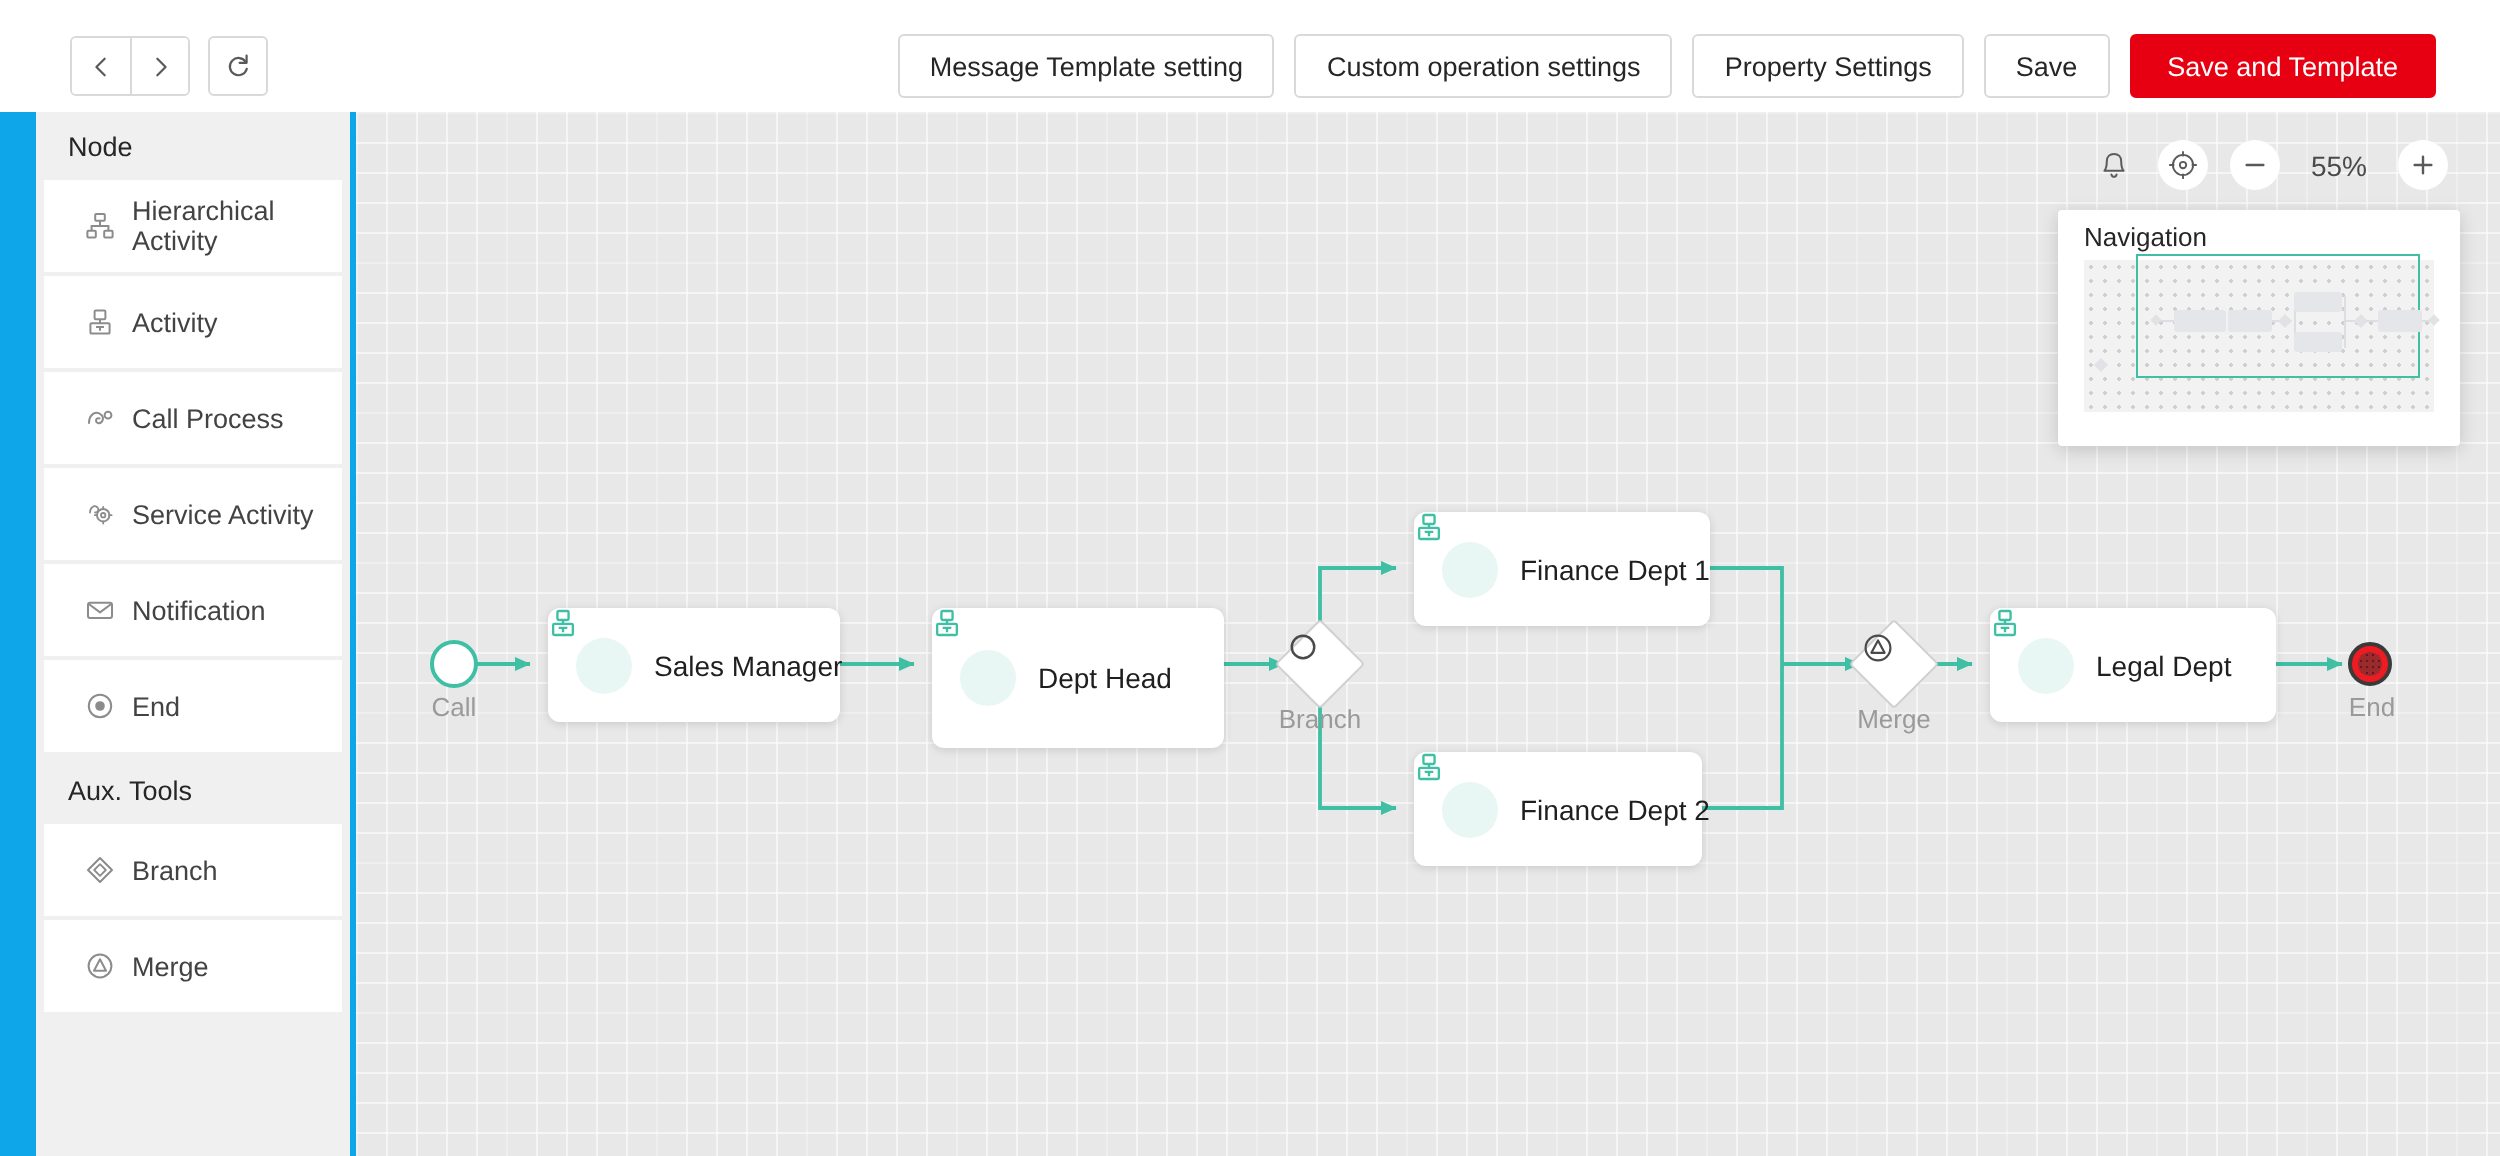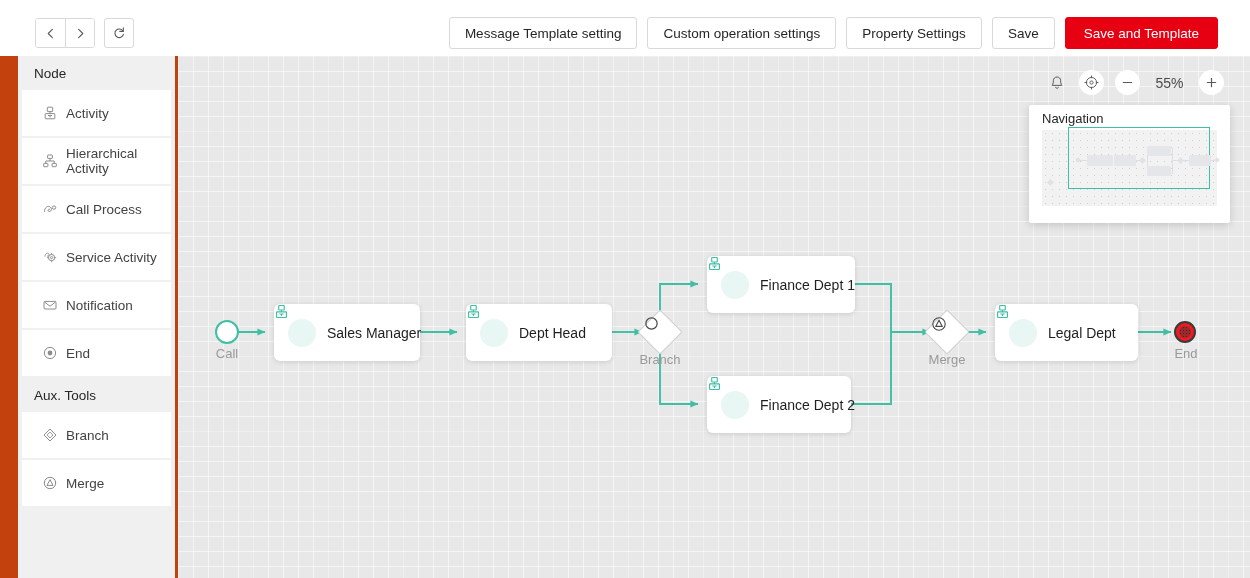--- a/index.html
+++ b/index.html
@@ -2,21 +2,21 @@
 <html><head>
 <meta charset="utf-8">
 <style>
   * { box-sizing: border-box; margin: 0; padding: 0; }
   html, body {
     width: 1250px; height: 578px;
     font-family: "Liberation Sans", sans-serif;
     background: #ffffff;
     overflow: hidden;
   }
-  #app { position: relative; width: 1250px; height: 578px; background: #c2410c; }
+  #app { position: relative; width: 1250px; height: 578px; background: #0ea5e9; }
 
   
   .toolbar {
     position: absolute; left: 0; top: 0; width: 1250px; height: 56px;
     background: #ffffff;
   }
   .nav-group {
     position: absolute; left: 35px; top: 18px;
     display: flex; height: 30px;
     border: 1px solid #d9d9d9; border-radius: 3px; overflow: hidden;
@@ -254,39 +254,39 @@
     </div>
   </div>
 
   <div class="sidebar">
 
     <div class="side-head">Node</div>
 
     <div class="side-item">
       <span class="ico">
         <svg width="14" height="14" viewBox="0 0 14 14">
+          <rect x="4.6" y="1" width="4.8" height="3.4" rx="0.5" fill="none" stroke="#8c8c8c" stroke-width="1"></rect>
+          <rect x="0.7" y="9.4" width="4.2" height="3.3" rx="0.5" fill="none" stroke="#8c8c8c" stroke-width="1"></rect>
+          <rect x="9.1" y="9.4" width="4.2" height="3.3" rx="0.5" fill="none" stroke="#8c8c8c" stroke-width="1"></rect>
+          <path d="M7 4.4 L7 7 M2.8 9.4 L2.8 7 L11.2 7 L11.2 9.4" fill="none" stroke="#8c8c8c" stroke-width="1"></path>
+        </svg>
+      </span>
+      <span class="lbl">Hierarchical Activity</span>
+    </div>
+
+    <div class="side-item">
+      <span class="ico">
+        <svg width="14" height="14" viewBox="0 0 14 14">
           <rect x="4.3" y="1.2" width="5.4" height="4.4" rx="0.6" fill="none" stroke="#8c8c8c" stroke-width="1"></rect>
           <path d="M7 5.6 L7 7.6" stroke="#8c8c8c" stroke-width="1"></path>
           <rect x="2.2" y="7.6" width="9.6" height="5.2" rx="0.6" fill="none" stroke="#8c8c8c" stroke-width="1"></rect>
           <path d="M5 9.5 L9 9.5 M7 9.5 L7 11.4" stroke="#8c8c8c" stroke-width="1"></path>
         </svg>
       </span>
       <span class="lbl">Activity</span>
-    </div>
-
-    <div class="side-item">
-      <span class="ico">
-        <svg width="14" height="14" viewBox="0 0 14 14">
-          <rect x="4.6" y="1" width="4.8" height="3.4" rx="0.5" fill="none" stroke="#8c8c8c" stroke-width="1"></rect>
-          <rect x="0.7" y="9.4" width="4.2" height="3.3" rx="0.5" fill="none" stroke="#8c8c8c" stroke-width="1"></rect>
-          <rect x="9.1" y="9.4" width="4.2" height="3.3" rx="0.5" fill="none" stroke="#8c8c8c" stroke-width="1"></rect>
-          <path d="M7 4.4 L7 7 M2.8 9.4 L2.8 7 L11.2 7 L11.2 9.4" fill="none" stroke="#8c8c8c" stroke-width="1"></path>
-        </svg>
-      </span>
-      <span class="lbl">Hierarchical Activity</span>
     </div>
 
     <div class="side-item">
       <span class="ico">
         <svg width="14" height="14" viewBox="0 0 14 14">
           <path d="M1.5 9.5 C1.5 5 5 3.2 7.4 5.2 C9.6 7 8 10 6 9.5 C4.3 9 5 6.6 6.8 7.2" fill="none" stroke="#8c8c8c" stroke-width="1" stroke-linecap="round"></path>
           <circle cx="11" cy="5.6" r="1.7" fill="none" stroke="#8c8c8c" stroke-width="1"></circle>
         </svg>
       </span>
       <span class="lbl">Call Process</span>
@@ -388,21 +388,21 @@
           <svg width="15" height="15" viewBox="0 0 14 14">
             <rect x="4.4" y="1.4" width="5.2" height="4.2" rx="0.6" fill="none" stroke="#3fbfa4" stroke-width="1.1"></rect>
             <path d="M7 5.6 L7 7.4" stroke="#3fbfa4" stroke-width="1.1"></path>
             <rect x="2.4" y="7.4" width="9.2" height="5.2" rx="0.6" fill="none" stroke="#3fbfa4" stroke-width="1.1"></rect>
             <path d="M5 9.3 L9 9.3 M7 9.3 L7 11.3" stroke="#3fbfa4" stroke-width="1.1"></path>
           </svg>
         </span>
         <span class="node-label">Sales Manager</span>
       </div>
 
-      <div class="node-card" style="left:288px; top:248px; width:146px; height:57px;">
+      <div class="node-card" style="left:288px; top:248px; width:146px; height:70px;">
         <span class="node-badge">
           <svg width="15" height="15" viewBox="0 0 14 14">
             <rect x="4.4" y="1.4" width="5.2" height="4.2" rx="0.6" fill="none" stroke="#3fbfa4" stroke-width="1.1"></rect>
             <path d="M7 5.6 L7 7.4" stroke="#3fbfa4" stroke-width="1.1"></path>
             <rect x="2.4" y="7.4" width="9.2" height="5.2" rx="0.6" fill="none" stroke="#3fbfa4" stroke-width="1.1"></rect>
             <path d="M5 9.3 L9 9.3 M7 9.3 L7 11.3" stroke="#3fbfa4" stroke-width="1.1"></path>
           </svg>
         </span>
         <span class="node-label">Dept Head</span>
       </div>

